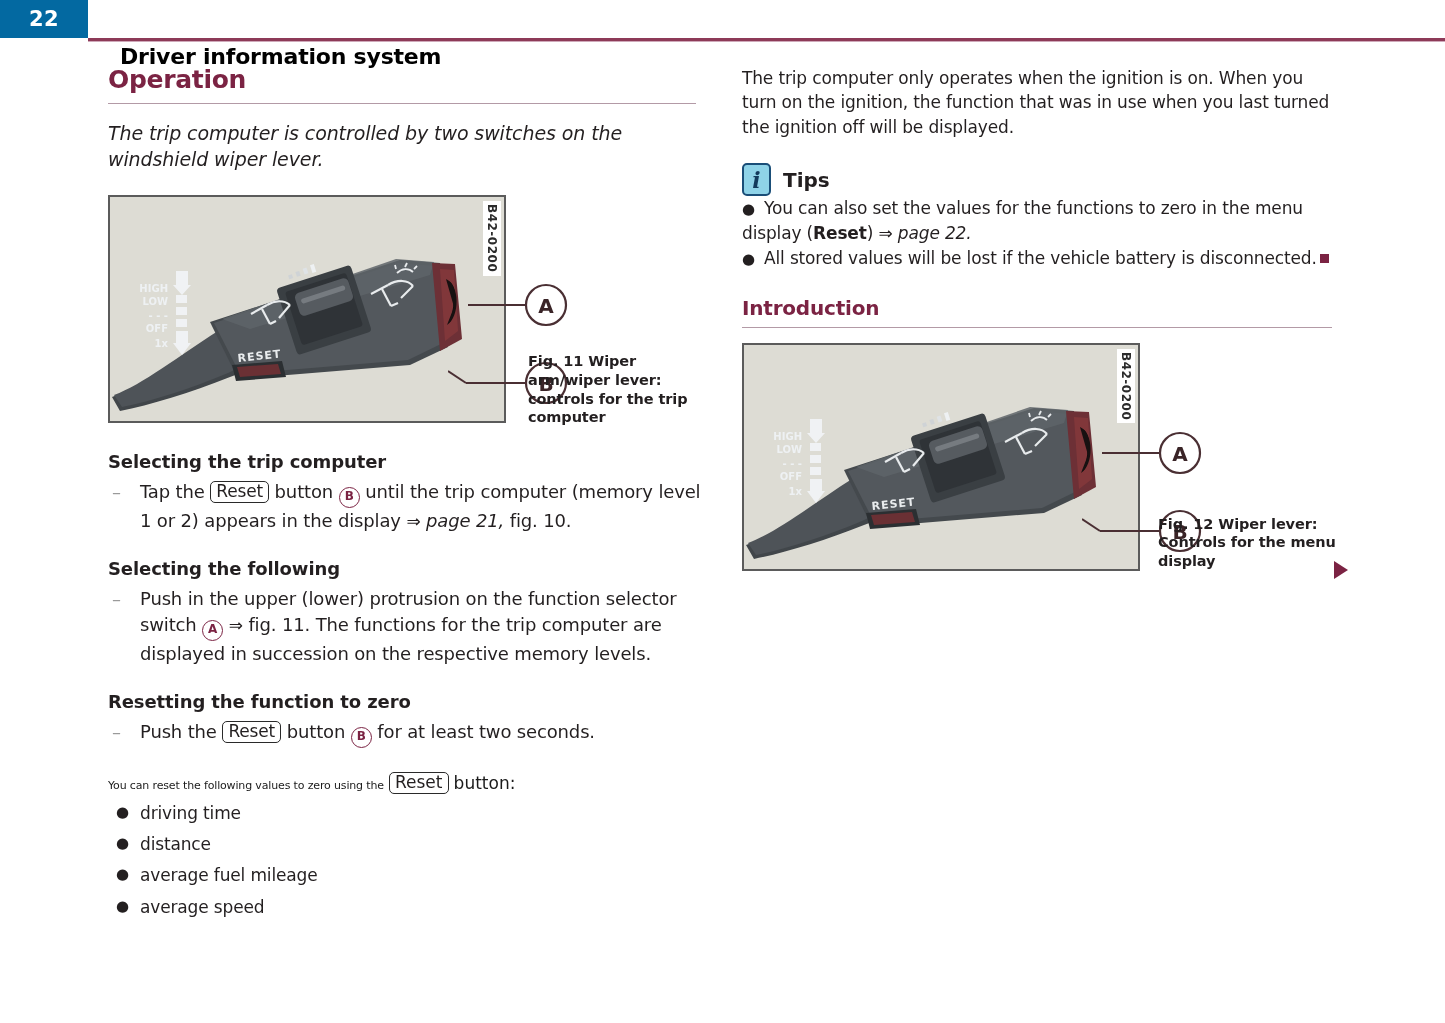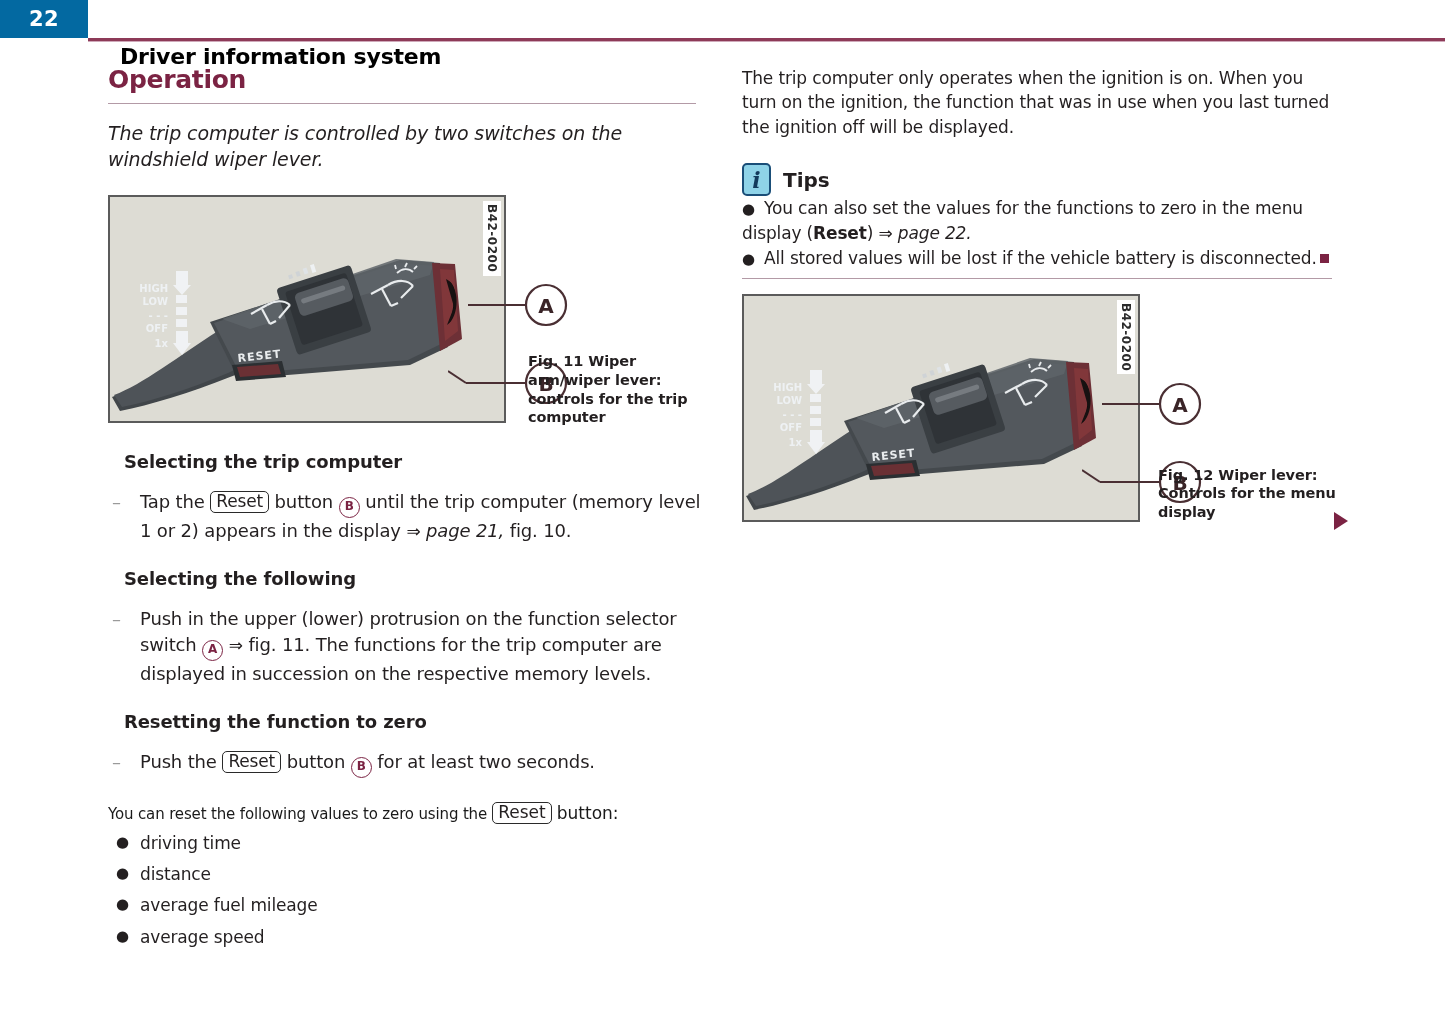--- a/index.html
+++ b/index.html
@@ -44,21 +44,21 @@
   h1.sec-title{
     margin:0;font-size:25px;font-weight:bold;color:#7b2343;
     letter-spacing:-0.3px;line-height:1.1;
   }
   h2.sub-title{
     margin:0;font-size:20px;font-weight:bold;color:#7b2343;
     letter-spacing:-0.2px;line-height:1.15;
   }
   .sub-rule{height:1px;background:#b39aa6;margin-top:7px;}
   h3.blk-title{
-    margin:16px;font-size:18px;font-weight:bold;color:#231f20;
+    margin:0;font-size:18px;font-weight:bold;color:#231f20;
     letter-spacing:-0.1px;line-height:1.2;
   }
 
   
   .intro-italic{
     font-size:19px;font-style:italic;line-height:1.42;color:#231f20;
     margin-top:16px;letter-spacing:-0.1px;
   }
   p.body{
     font-size:17px;line-height:1.44;color:#231f20;margin:0;
@@ -270,21 +270,21 @@
   <h3 class="blk-title" style="margin-top:24px;">Resetting the function to zero</h3>
   <div class="dash-item">
     <span class="dash">–</span><span>Push the</span>
     <span class="key-btn">Reset</span>
     <span>button</span>
     <span class="circ-ref">B</span>
     <span>for at least two seconds.</span>
   </div>
 
   <div style="margin-top:24px;">
-    <span style="font-size:15px;letter-spacing:-0.15px;">You can reset the following values to zero using the</span>
+    <span style="font-size:11px;letter-spacing:-0.15px;">You can reset the following values to zero using the</span>
     <span class="key-btn">Reset</span>
     <span style="font-size:17px;">button:</span>
   </div>
 
   <div style="margin-top:6px;">
     <div class="bullet-item"><span class="bdot">●</span><span>driving time</span></div>
     <div class="bullet-item"><span class="bdot">●</span><span>distance</span></div>
     <div class="bullet-item"><span class="bdot">●</span><span>average fuel mileage</span></div>
     <div class="bullet-item"><span class="bdot">●</span><span>average speed</span></div>
   </div>
@@ -305,20 +305,21 @@
     <span class="bdot">●</span><span>You can also set the values for the functions to zero in the menu display (</span><span class="bold">Reset</span><span>)</span>
     <span class="arrow">⇒</span>
     <span class="ital">page 22.</span>
   </div>
 
   <div class="tip-item" style="width:590px;">
     <span class="bdot">●</span><span>All stored values will be lost if the vehicle battery is disconnected.</span><span class="endmark"></span>
   </div>
 
 
+  <h2 class="sub-title" style="margin-top:26px;">Introduction</h2>
   <div class="sub-rule" style="width:590px;"></div>
 
   <div style="position:relative;margin-top:15px;height:240px;">
 
     <div class="fig-frame" style="position:absolute;left:0;top:0;width:398px;height:228px;">
       <svg width="394" height="224" viewBox="0 0 394 224">
         <rect x="0" y="0" width="394" height="224" fill="#dddcd4"></rect>
         <path d="M2 200 C 30 190, 70 160, 110 135 L 175 100 L 200 150 L 120 180 C 80 196, 40 208, 10 214 Z" fill="#41464a"></path>
         <path d="M4 198 C 32 188, 70 158, 108 134 L 168 103 L 188 142 L 118 176 C 80 192, 42 204, 12 210 Z" fill="#4e5358"></path>
         <path d="M100 125 L 290 63 L 330 66 L 338 150 L 300 168 L 128 182 Z" fill="#44494d"></path>

